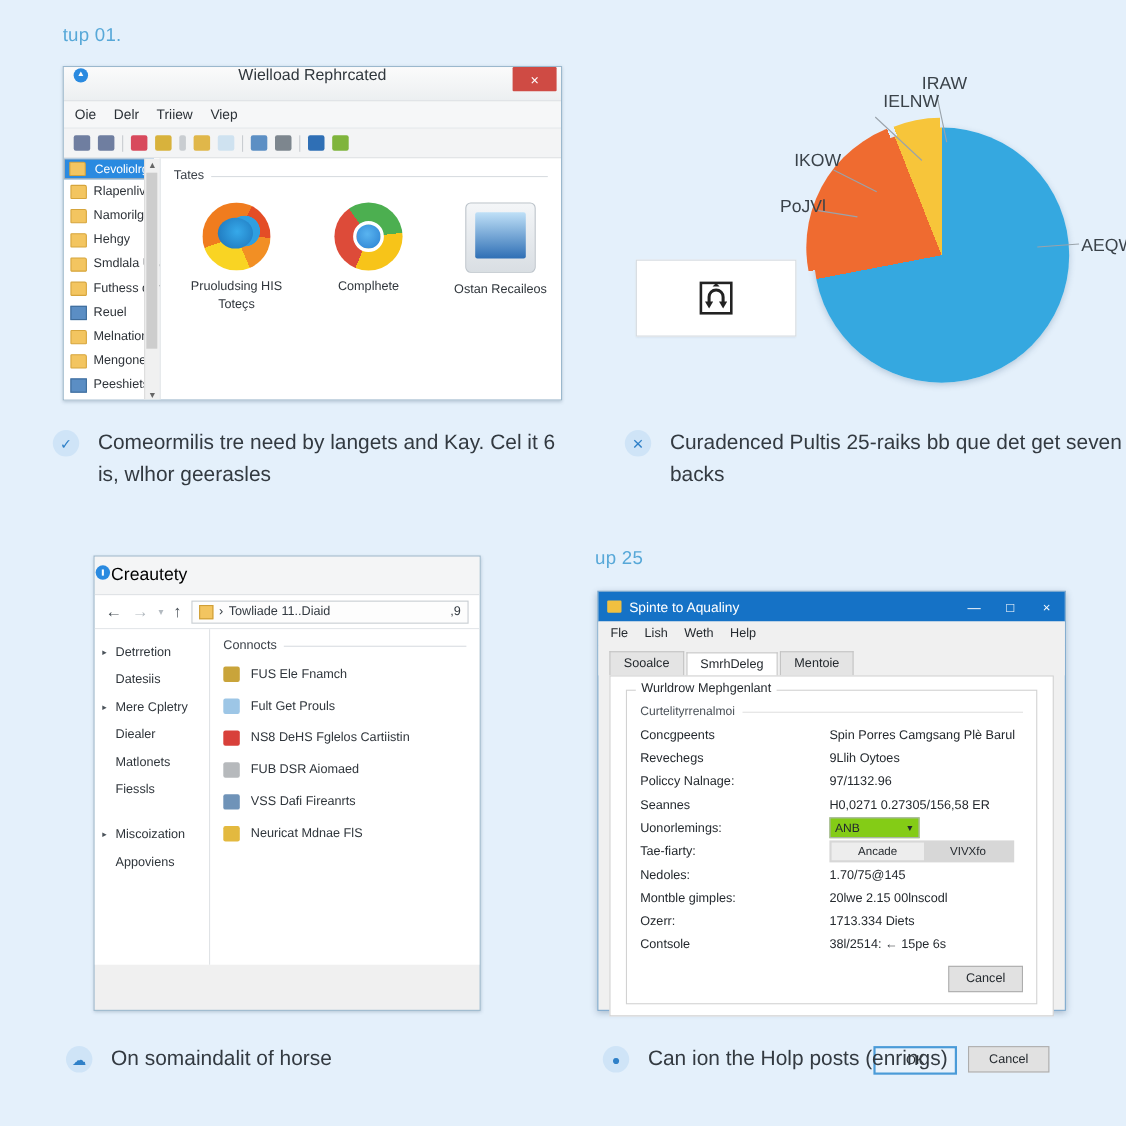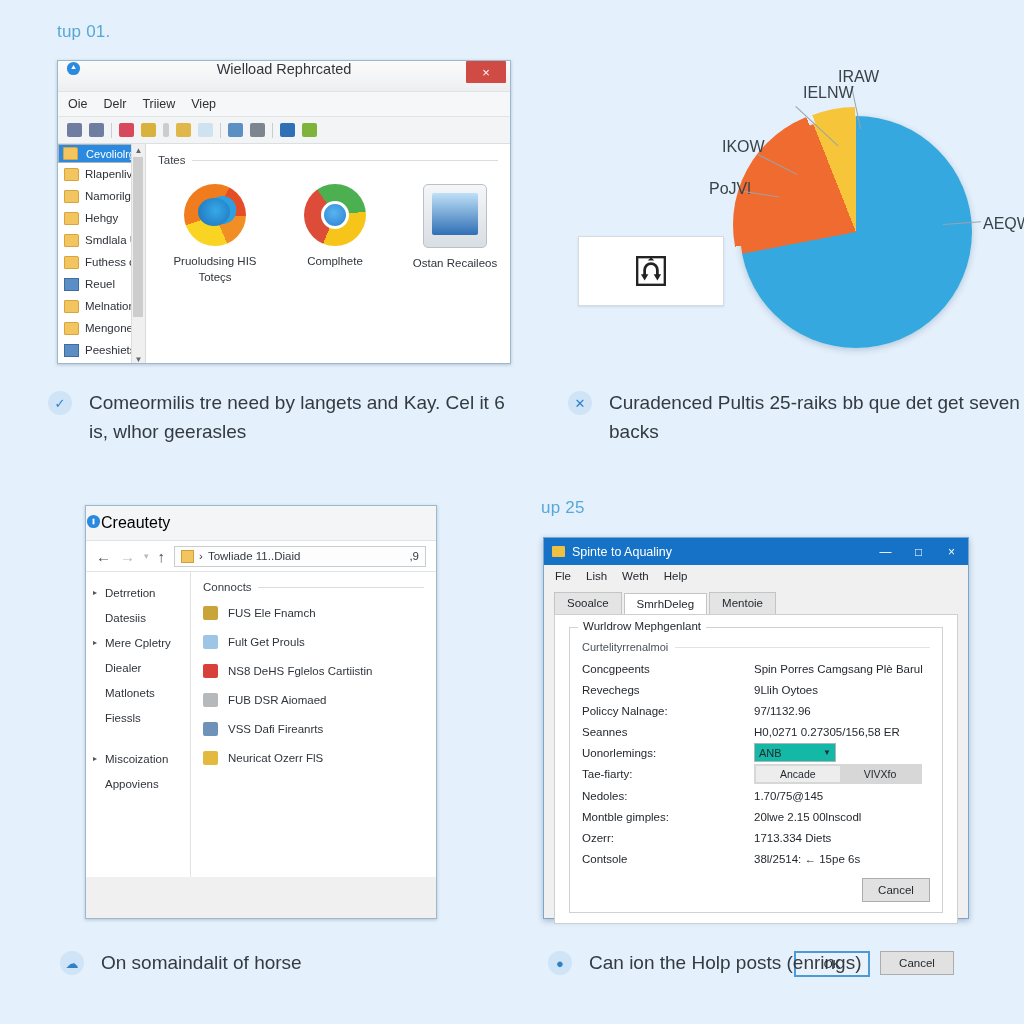--- a/index.html
+++ b/index.html
@@ -148,21 +148,21 @@
   .tab{padding:4px 12px 5px;font-size:11.5px;color:#24292e;background:#e4e4e4;border:1px solid #c4c4c4;border-bottom:none;}
   .tab.active{background:#fff;position:relative;top:1px;}
   .dlg-body{background:#fff;margin:0 10px;border:1px solid #cfcfcf;padding:12px 14px 10px;position:relative;}
   .gbox{border:1px solid #d2d2d2;padding:13px 12px 10px;position:relative;}
   .gbox-lg{position:absolute;top:-8px;left:8px;background:#fff;padding:0 5px;font-size:11.5px;color:#24292e;}
   .sub-lbl{font-size:11px;color:#4a5158;display:flex;align-items:center;gap:7px;margin-bottom:6px;}
   .sub-lbl:after{content:"";flex:1;height:1px;background:#e2e2e2;}
   .frow{display:flex;font-size:11.5px;color:#24292e;min-height:19px;align-items:center;margin-bottom:2px;}
   .frow .k{width:172px;flex:none;}
   .sel{
-    width:72px;height:17px;border:1px solid #b0b4b8;background:#14b8a6;
+    width:72px;height:17px;border:1px solid #b0b4b8;background:#84cc16;
     display:flex;align-items:center;justify-content:space-between;padding:0 4px;font-size:11px;
   }
   .seg{display:flex;background:#d7d7d7;padding:2px;}
   .seg span{padding:2px 24px;font-size:10.5px;color:#24292e;}
   .seg span.on{background:#ededed;}
   .dlg-inner-btns{display:flex;justify-content:flex-end;padding:8px 0 0;}
   .gbtn{
     min-width:66px;height:22px;border:1px solid #adadad;background:#e1e1e1;
     display:flex;align-items:center;justify-content:center;font-size:11.5px;color:#24292e;
   }
@@ -403,21 +403,21 @@
       <div class="file-row">
           <span class="f-ico" style="background:#b6b9bc;"></span>
           <span>FUB DSR Aiomaed</span>
         </div>
       <div class="file-row">
           <span class="f-ico" style="background:#6f93b8;"></span>
           <span>VSS Dafi Fireanrts</span>
         </div>
       <div class="file-row">
           <span class="f-ico" style="background:#e3b93f;"></span>
-          <span>Neuricat Ozerr FlS</span>
+          <span>Neuricat Mdnae FlS</span>
         </div>
     </div>
   </div>
 </div>
 
 <div class="quad cap" style="left:60px;top:948px;width:470px;">
   <div class="cap-ico">☁</div>
   <div class="cap-txt">On somaindalit of horse</div>
 </div>
 

